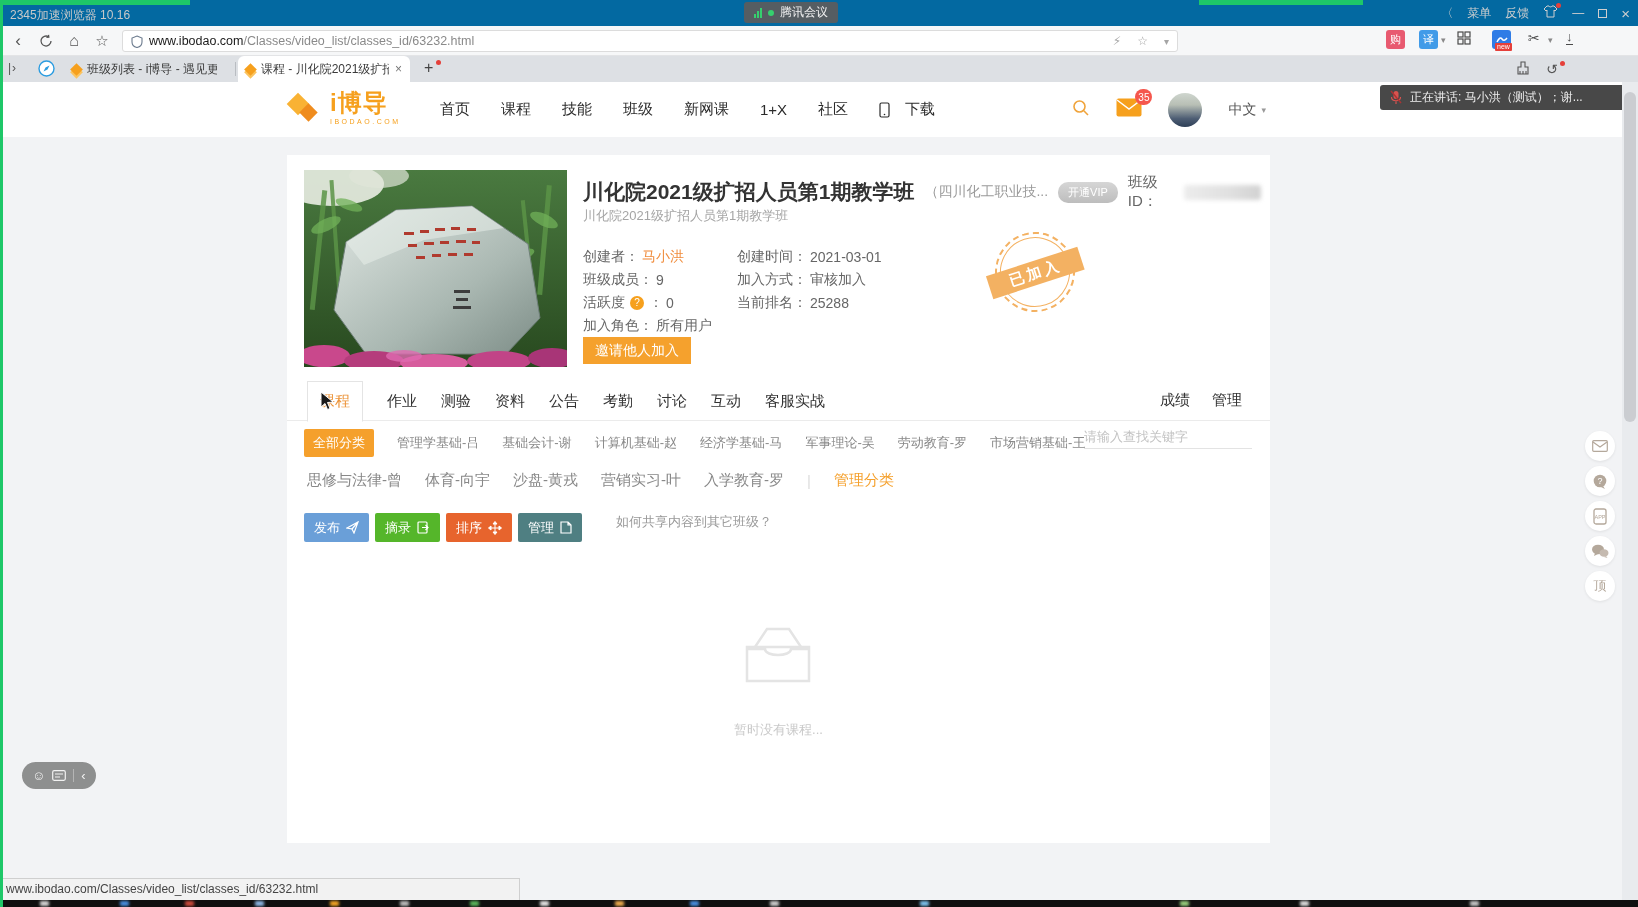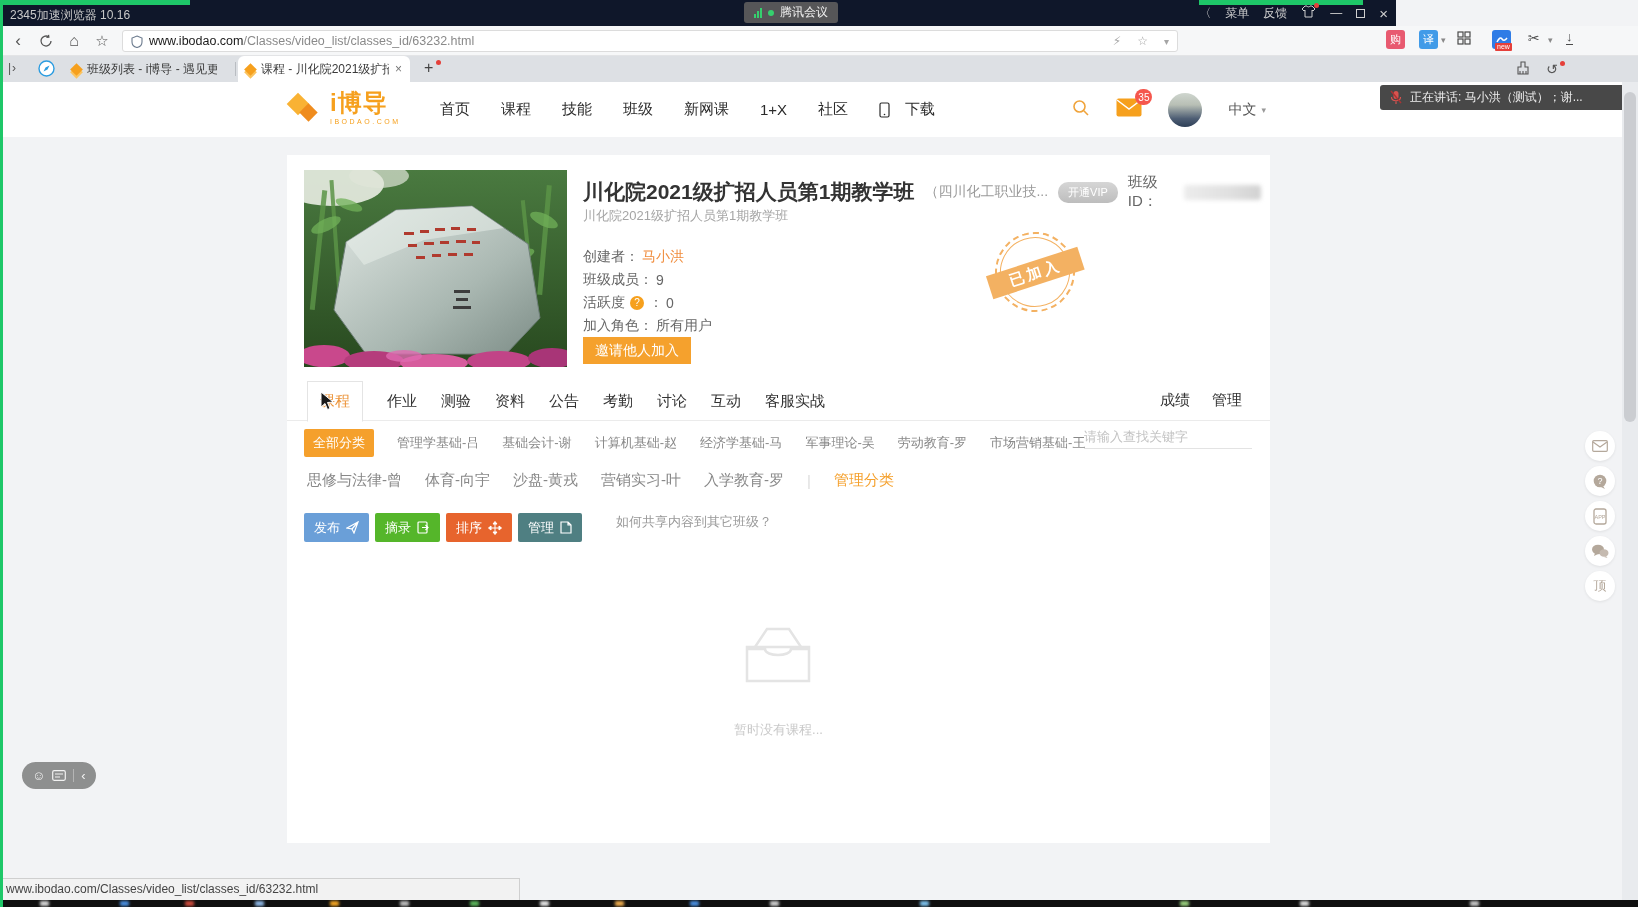--- a/index.html
+++ b/index.html
@@ -1,20 +1,20 @@
 <!DOCTYPE html>
 <html><head>
 <meta charset="utf-8">
 <style>
   * { margin:0; padding:0; box-sizing:border-box; }
   body { font-family:"Liberation Sans","DejaVu Sans",sans-serif; }
   .screen { position:relative; width:1638px; height:907px; background:#f2f3f5; overflow:hidden; }
 
   
-  .titlebar { position:absolute; left:0; top:0; width:1396px; height:26px; background:#0f172a; }
+  .titlebar { position:absolute; left:0; top:0; width:1638px; height:26px; background:#0369a1; }
   .green-seg { position:absolute; height:5px; background:#1ec768; top:0; }
   .win-title { position:absolute; left:10px; top:7px; font-size:12px; color:#c9c9c9; }
   .meet-pill { position:absolute; left:744px; top:2px; height:21px; padding:0 10px; background:rgba(92,92,92,.92); border-radius:3px; display:flex; align-items:center; gap:6px; color:#f0f0f0; font-size:12px; }
   .sig { display:flex; align-items:flex-end; gap:1px; height:10px; }
   .sig i { width:2px; background:#35d06e; display:block; }
   .dot-green { width:6px; height:6px; border-radius:50%; background:#35d06e; }
   .win-controls { position:absolute; right:8px; top:0; height:26px; display:flex; align-items:center; gap:14px; color:#cfcfcf; font-size:12px; }
   .wc-sq { width:9px; height:9px; border:1px solid #cfcfcf; display:inline-block; }
   .shirt-wrap { position:relative; }
   .red-dot { position:absolute; width:5px; height:5px; background:#e5403a; border-radius:50%; top:-2px; right:-3px; }
@@ -378,20 +378,34 @@
         <span class="lbl">活跃度</span>
         <span class="qicon">?</span>
         <span class="lbl">：</span>
         <span class="val">0</span>
       </div>
       <div class="row">
           <span class="lbl">加入角色：</span>
           <span class="val">所有用户</span>
         </div>
     </div>
+    <div class="col" style="left:450px">
+      <div class="row">
+          <span class="lbl">创建时间：</span>
+          <span class="val">2021-03-01</span>
+        </div>
+      <div class="row">
+          <span class="lbl">加入方式：</span>
+          <span class="val">审核加入</span>
+        </div>
+      <div class="row">
+          <span class="lbl">当前排名：</span>
+          <span class="val">25288</span>
+        </div>
+    </div>
 
     <button class="invite">邀请他人加入</button>
 
     <div class="stamp">
       <span class="stamp-band">已加入</span>
     </div>
 
     <div class="tabsrow">
       <div class="wrap">
         <span class="ctab active">课程</span>

